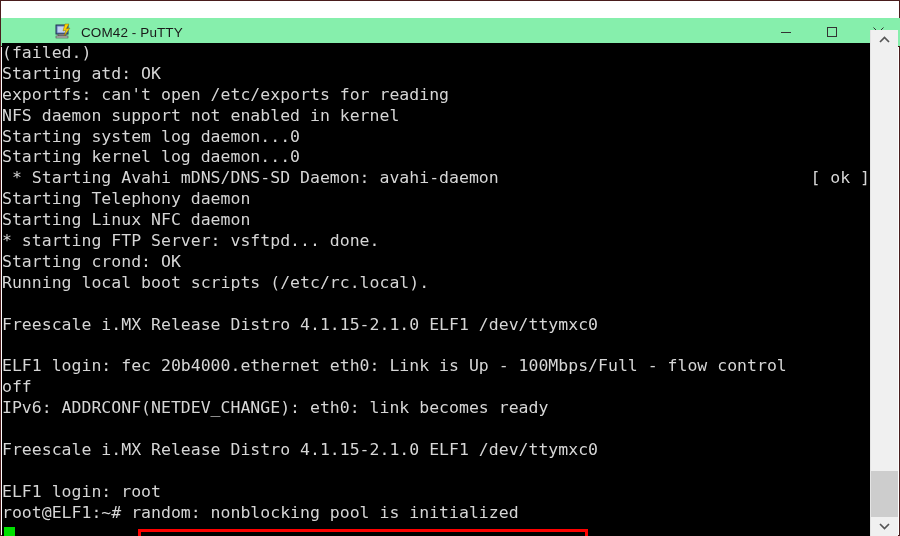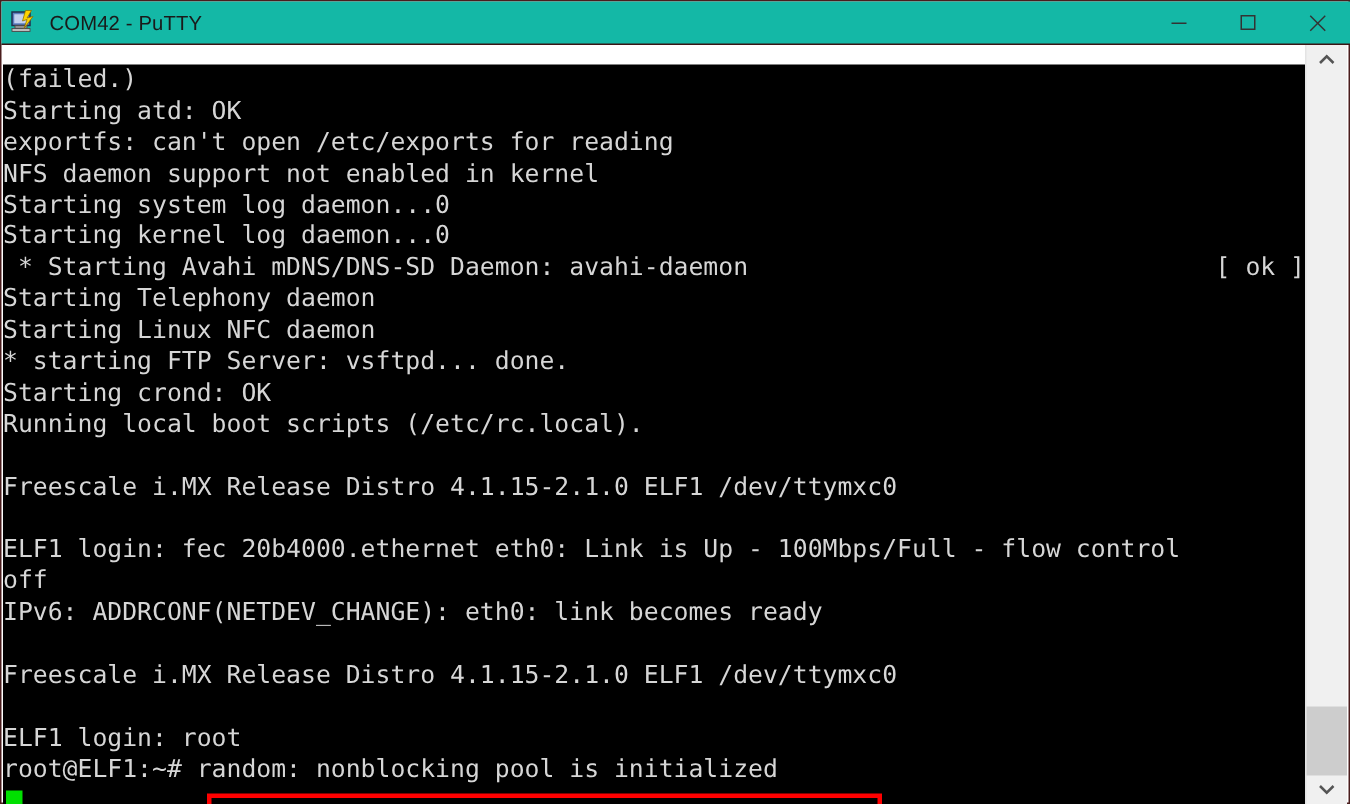--- a/index.html
+++ b/index.html
@@ -23,28 +23,29 @@
     box-sizing: border-box;
     border-left: 1px solid #4a1d1d;
     border-right: 1px solid #4a1d1d;
     border-bottom: 1px solid #4a1d1d;
     border-top: 1px solid #4a1d1d;
   }
 
   
   #titlebar {
     position: absolute;
-    left: 0; top: 0;
+    left: 0; top: 17px;
     width: 900px;
     height: 29px;
-    background: #14b8a6;
+    background: #86efac;
     border-bottom: 1px solid #3a1414;
     box-sizing: border-box;
     display: flex;
     align-items: center;
+    padding-left: 48px;
   }
   #app-icon {
     width: 18px;
     height: 18px;
     margin-left: 6px;
     margin-right: 8px;
     flex: 0 0 auto;
     position: relative;
   }
   #title-text {

